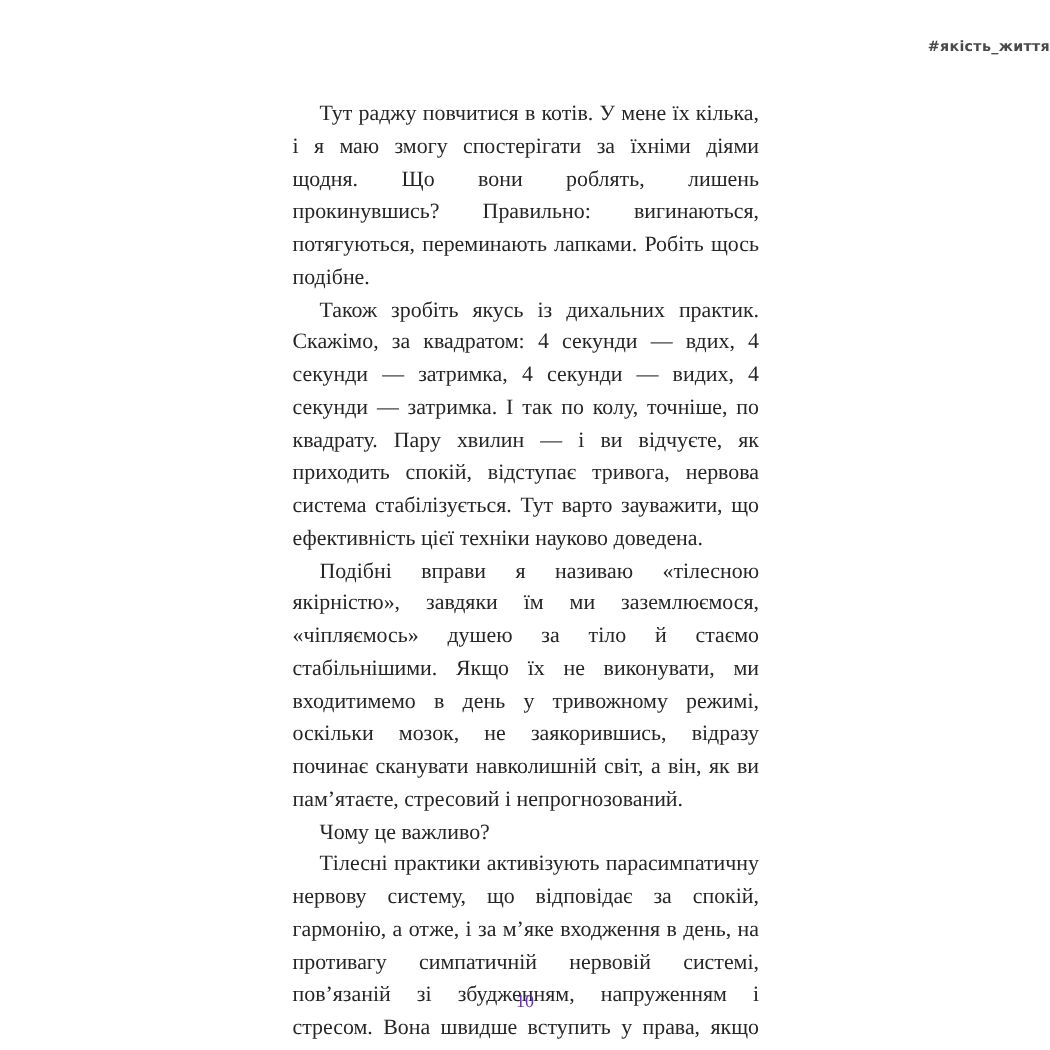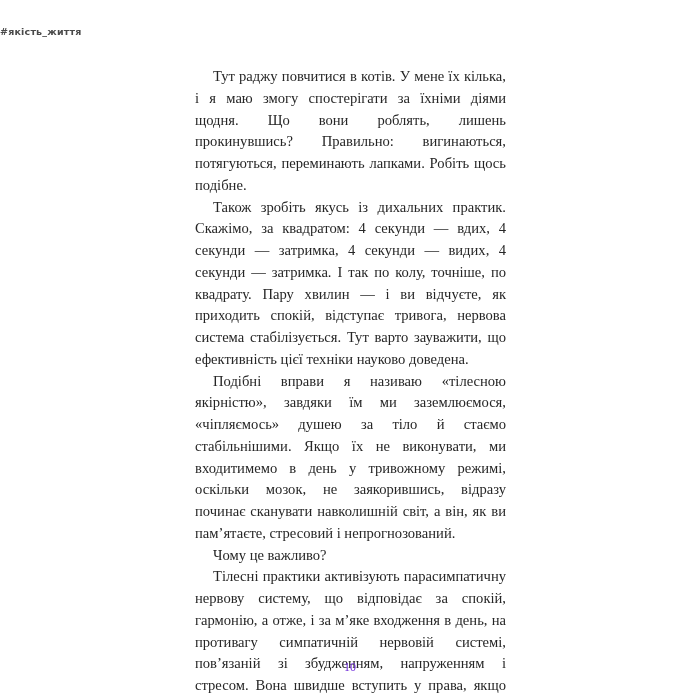--- a/index.html
+++ b/index.html
@@ -1,18 +1,18 @@
 <!DOCTYPE html>
 <html><head>
 <meta charset="utf-8">
 <style>
   html, body { margin: 0; padding: 0; background: #ffffff; }
   body { width: 700px; height: 700px; position: relative; overflow: hidden; }
   .header {
-    position: absolute; top: 26px; left: 0; width: 700px; text-align: left;
+    position: absolute; top: 26px; left: 0; width: 700px; text-align: right;
     font-family: "DejaVu Sans", sans-serif; font-weight: bold; font-size: 9.5px;
     color: #4a4a4a; letter-spacing: 0.2px;
   }
   .body-text {
     position: absolute; top: 66px; left: 195px; width: 311px;
     font-family: "Liberation Serif", serif; font-size: 14.6px; line-height: 21.75px;
     color: #262626; text-align: justify; hyphens: manual;
   }
   .body-text p { margin: 0; text-indent: 18px; text-align-last: left; }
   .page-number {

